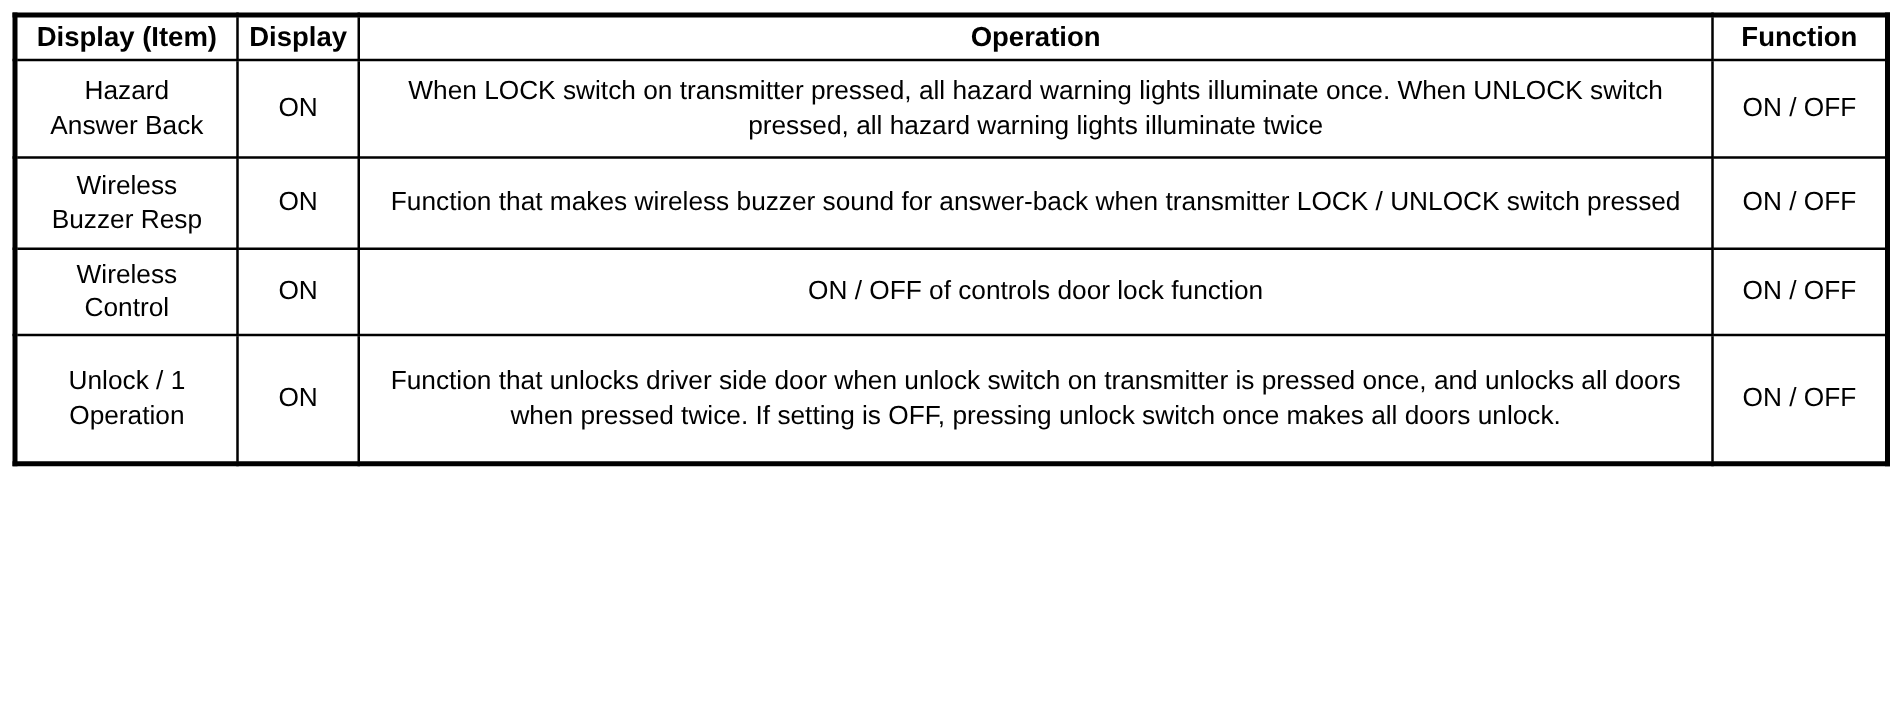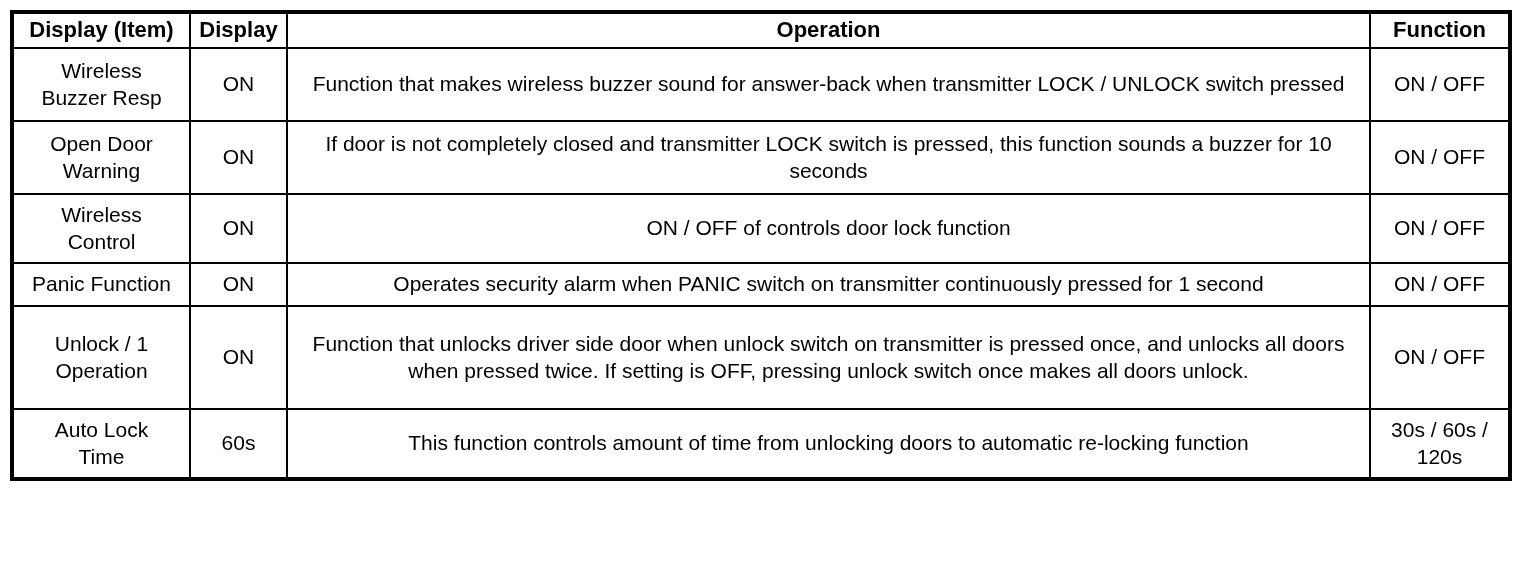--- a/index.html
+++ b/index.html
@@ -74,57 +74,43 @@
       <col style="width:1083px">
       <col style="width:140px">
     </colgroup>
     <tbody>
         <tr class="hdr">
       <th>Display (Item)</th>
       <th>Display</th>
       <th>Operation</th>
       <th>Function</th>
     </tr>
+    <tr class="r1">
+      <td class="lines item-cell">Hazard
+Answer Back</td>
+      <td class="default-cell">ON</td>
+      <td class="contents-cell">When LOCK switch on transmitter pressed, all hazard warning lights illuminate once. When UNLOCK switch pressed, all hazard warning lights illuminate twice</td>
+      <td class="lines setting-cell">ON / OFF</td>
+    </tr>
     <tr class="r2">
       <td class="lines item-cell">Wireless
 Buzzer Resp</td>
       <td class="default-cell">ON</td>
       <td class="contents-cell">Function that makes wireless buzzer sound for answer-back when transmitter LOCK / UNLOCK switch pressed</td>
-      <td class="lines setting-cell">ON / OFF</td>
-    </tr>
-    <tr class="r3">
-      <td class="lines item-cell">Open Door
-Warning</td>
-      <td class="default-cell">ON</td>
-      <td class="contents-cell">If door is not completely closed and transmitter LOCK switch is pressed, this function sounds a buzzer for 10 seconds</td>
       <td class="lines setting-cell">ON / OFF</td>
     </tr>
     <tr class="r4">
       <td class="lines item-cell">Wireless
 Control</td>
       <td class="default-cell">ON</td>
       <td class="contents-cell">ON / OFF of controls door lock function</td>
       <td class="lines setting-cell">ON / OFF</td>
     </tr>
-    <tr class="r5">
-      <td class="lines item-cell">Panic Function</td>
-      <td class="default-cell">ON</td>
-      <td class="contents-cell">Operates security alarm when PANIC switch on transmitter continuously pressed for 1 second</td>
-      <td class="lines setting-cell">ON / OFF</td>
-    </tr>
     <tr class="r6">
       <td class="lines item-cell">Unlock / 1
 Operation</td>
       <td class="default-cell">ON</td>
       <td class="contents-cell">Function that unlocks driver side door when unlock switch on transmitter is pressed once, and unlocks all doors when pressed twice. If setting is OFF, pressing unlock switch once makes all doors unlock.</td>
       <td class="lines setting-cell">ON / OFF</td>
     </tr>
-    <tr class="r7">
-      <td class="lines item-cell">Auto Lock
-Time</td>
-      <td class="default-cell">60s</td>
-      <td class="contents-cell">This function controls amount of time from unlocking doors to automatic re-locking function</td>
-      <td class="lines setting-cell">30s / 60s /
-120s</td>
-    </tr>
   </tbody>
     </table>
 </div>
 
 </body></html>

